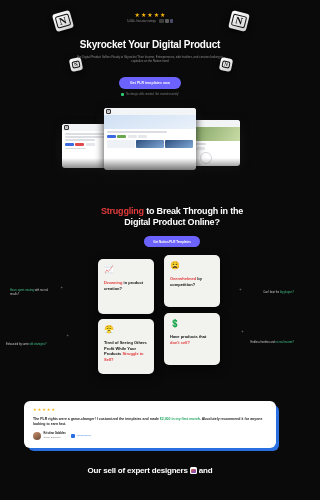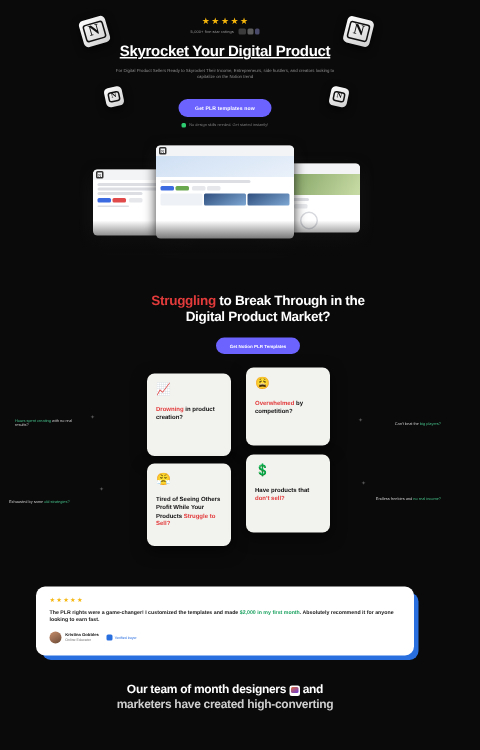--- a/index.html
+++ b/index.html
@@ -18,21 +18,21 @@
   .stars-row { display:flex; justify-content:center; gap:1px; margin-bottom:1px; }
   .star { color:#f5b50a; font-size:6px; line-height:6px; }
 
   .rating-line { display:flex; justify-content:center; align-items:center; gap:3px; }
   .rating-text { color:#9a9a9a; font-size:2.6px; letter-spacing:.1px; }
   .rating-badges { display:flex; gap:1px; align-items:center; }
   .badge-chip { background:#3b3b3b; border-radius:1px; width:5px; height:4px; }
   .badge-chip.b2 { background:#5b5b5b; width:4px; }
   .badge-chip.b3 { background:#4a4a6a; width:3px; }
 
-  .headline { margin-top:6px; color:#fff; font-size:10px; font-weight:700; line-height:11.5px; letter-spacing:-.2px;text-decoration:underline; }
+  .headline { margin-top:16px; color:#fff; font-size:10px; font-weight:700; line-height:11.5px; letter-spacing:-.2px; }
   .headline .l3 { display:block; }
   .g-plr   { color:#8aa9ff; }
   .g-notion{ color:#7be0b0; }
   .g-tmpl  { color:#f08a5a; }
 
   .subhead { margin:4px auto 0; width:148px; color:#8d8d8d; font-size:2.9px; line-height:4.4px; }
 
   .cta-wrap { margin-top:7px; }
   .cta-btn {
     display:inline-block; background:#6c63ff; color:#fff;
@@ -246,21 +246,21 @@
         </div>
       </div>
     </div>
 
     <div class="mock-fade"></div>
   </section>
 
   <section class="prob">
     <h2 class="prob-title">
       <span class="hl">Struggling</span><span> to Break Through in the</span><br>
-      <span>Digital Product Market?</span>
+      <span>Digital Product Online?</span>
     </h2>
     <button class="prob-btn">Get Notion PLR Templates</button>
   </section>
 
   <section class="cards">
 
     <span class="sparkle sp1">✦</span>
     <span class="sparkle sp2">✦</span>
     <span class="sparkle sp3">✦</span>
     <span class="sparkle sp4">✦</span>
@@ -333,20 +333,19 @@
         <span class="t-verified">
           <span class="t-vbadge"></span>
           <span class="t-vtext">Verified buyer</span>
         </span>
       </div>
     </div>
   </section>
 
   <section class="bottom">
     <h2 class="bot-title">
-      <span>Our team of month designers</span>
+      <span>Our sell of expert designers</span>
       <span class="emoji-inline"></span>
       <span>and</span><br>
-      <span class="sub">marketers have created high-converting</span>
     </h2>
   </section>
 
 </div>
 
 </body></html>

